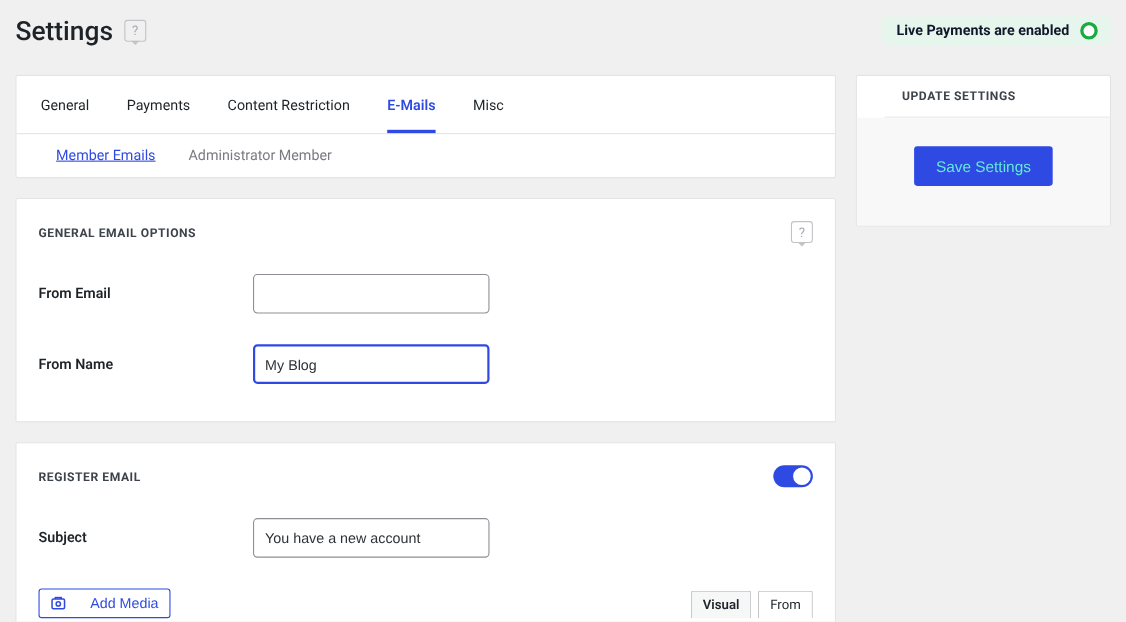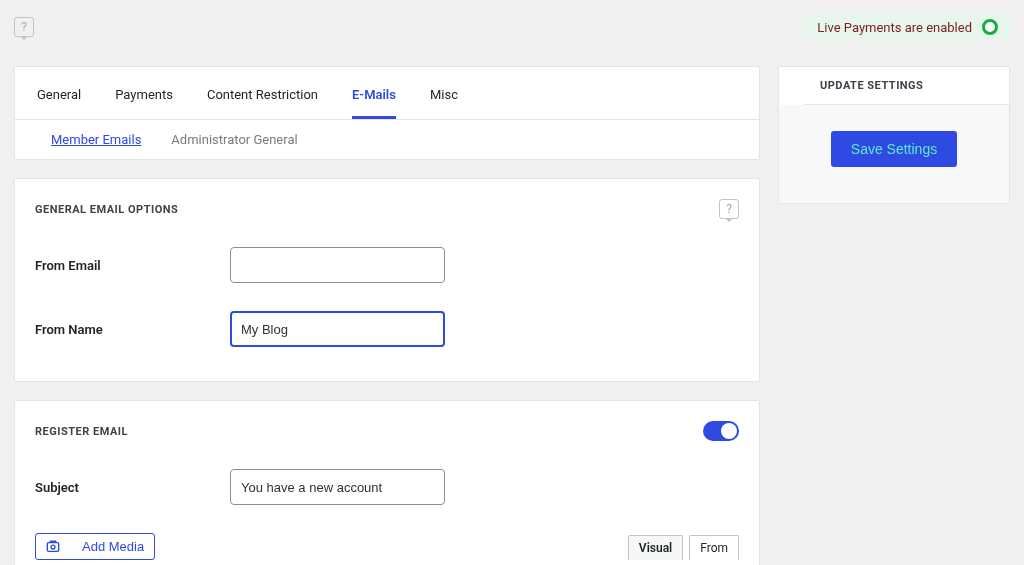--- a/index.html
+++ b/index.html
@@ -59,24 +59,25 @@
     border-left:3px solid transparent;
     border-right:3px solid transparent;
     border-top:3px solid #f0f0f1;
   }
 
   .status-pill {
     display: inline-flex;
     align-items: center;
     gap: 10px;
     background: #e6f6ec;
-    color: #7f1d1d;
+    color: #0f172a;
     font-size: 13px;
     padding: 5px 12px 5px 14px;
     border-radius: 5px;
+    font-weight: bold;
   }
   .status-ring {
     width: 16px; height: 16px;
     border: 3px solid #1aab40;
     border-radius: 50%;
     background: #fff;
   }
 
   
   .cols {
@@ -258,20 +259,21 @@
   }
 
 </style>
 </head>
 <body>
 
 <div class="page">
 
   <div class="page-head">
     <div class="page-head-left">
+      <h1 class="page-title">Settings</h1>
       <span class="help-badge">?
         <span class="help-badge-inner"></span>
       </span>
     </div>
     <div class="status-pill">
       <span>Live Payments are enabled</span>
       <span class="status-ring"></span>
     </div>
   </div>
 
@@ -281,21 +283,21 @@
       <div class="panel tabs-panel">
         <div class="tab-row">
           <div class="tab">General</div>
           <div class="tab">Payments</div>
           <div class="tab">Content Restriction</div>
           <div class="tab active">E-Mails</div>
           <div class="tab">Misc</div>
         </div>
         <div class="subtab-row">
           <div class="subtab active">Member Emails</div>
-          <div class="subtab">Administrator General</div>
+          <div class="subtab">Administrator Member</div>
         </div>
       </div>
 
       <div class="panel section">
         <div class="section-head">
           <div class="section-title">GENERAL EMAIL OPTIONS</div>
           <span class="help-badge" style="background:#fff">?
             <span class="help-badge-inner" style="border-top-color:#fff"></span>
           </span>
         </div>

